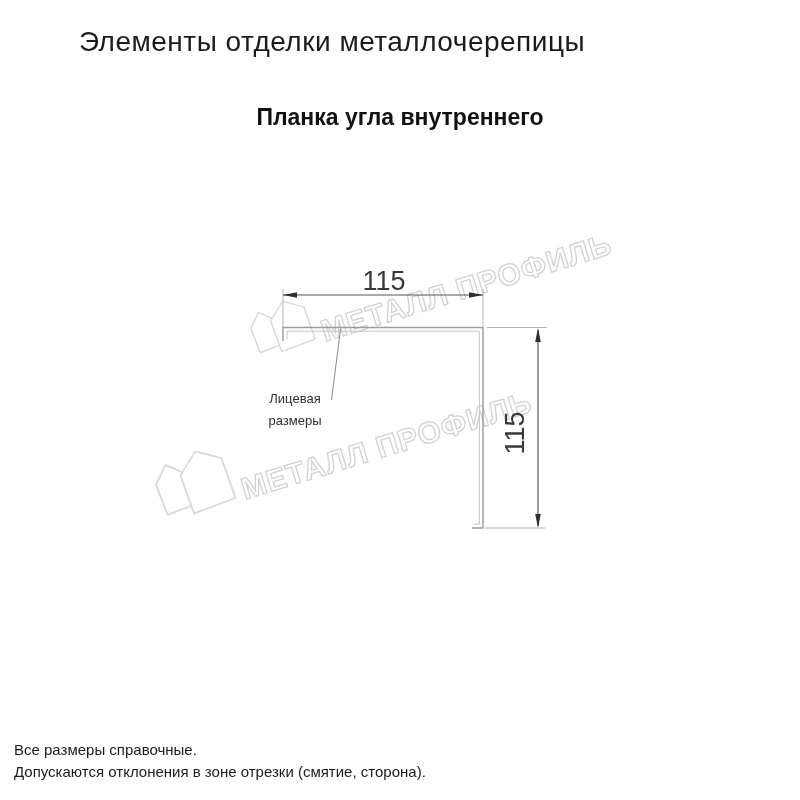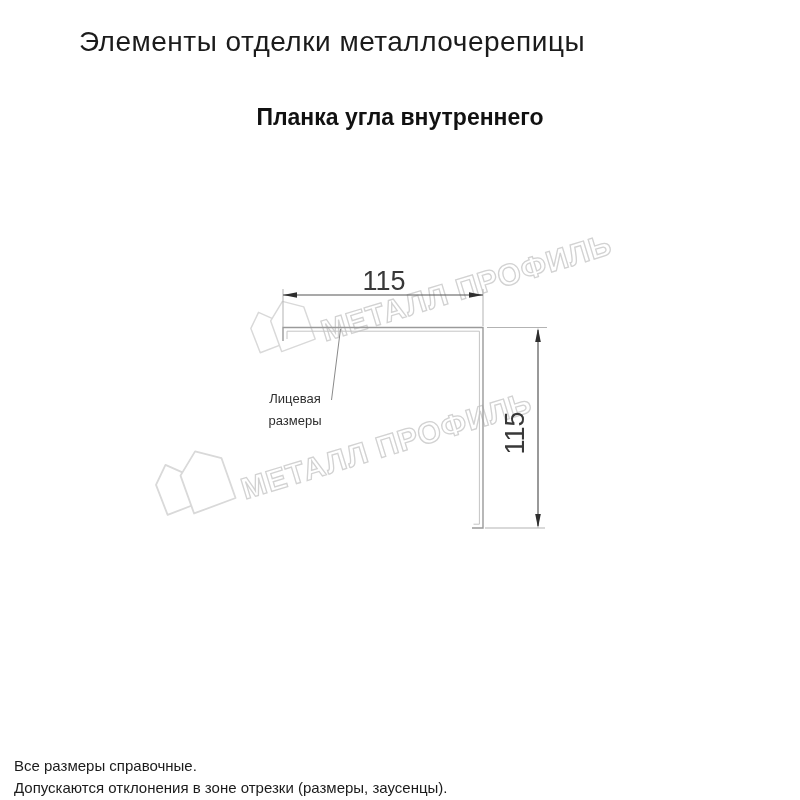--- a/index.html
+++ b/index.html
@@ -26,21 +26,21 @@
   .wm-logo{position:absolute;}
   .wm-logo.a{left:246px;top:297px;width:76px;height:68px;}
   .wm-logo.b{left:150px;top:448px;width:94px;height:80px;}
   .drawing{position:absolute;inset:0;z-index:2;}
   .dim-text{font-family:"Liberation Sans",sans-serif;font-size:27px;fill:#383838;}
   .face-label{
     position:absolute;left:256px;top:388px;width:78px;z-index:3;
     text-align:center;font-size:13px;line-height:21.5px;color:#2e2e2e;
   }
   .footer{
-    position:absolute;left:14px;top:755px;z-index:3;
+    position:absolute;left:14px;top:739px;z-index:3;
     font-size:15px;line-height:22px;color:#1b1b1b;
   }
 </style>
 </head>
 <body>
 
 <div class="canvas">
 
   <div class="wm-layer">
 
@@ -91,16 +91,16 @@
     <line x1="340.5" y1="329" x2="331.5" y2="400" stroke="#8a8a8a" stroke-width="1"></line>
   </svg>
 
   <div class="face-label">
     <div>Лицевая</div>
     <div>размеры</div>
   </div>
 
   <div class="footer">
     <div>Все размеры справочные.</div>
-    <div>Допускаются отклонения в зоне отрезки (размеры, заусенцы).</div>
+    <div>Допускаются отклонения в зоне отрезки (смятие, сторона).</div>
   </div>
 
 </div>
 
 </body></html>

